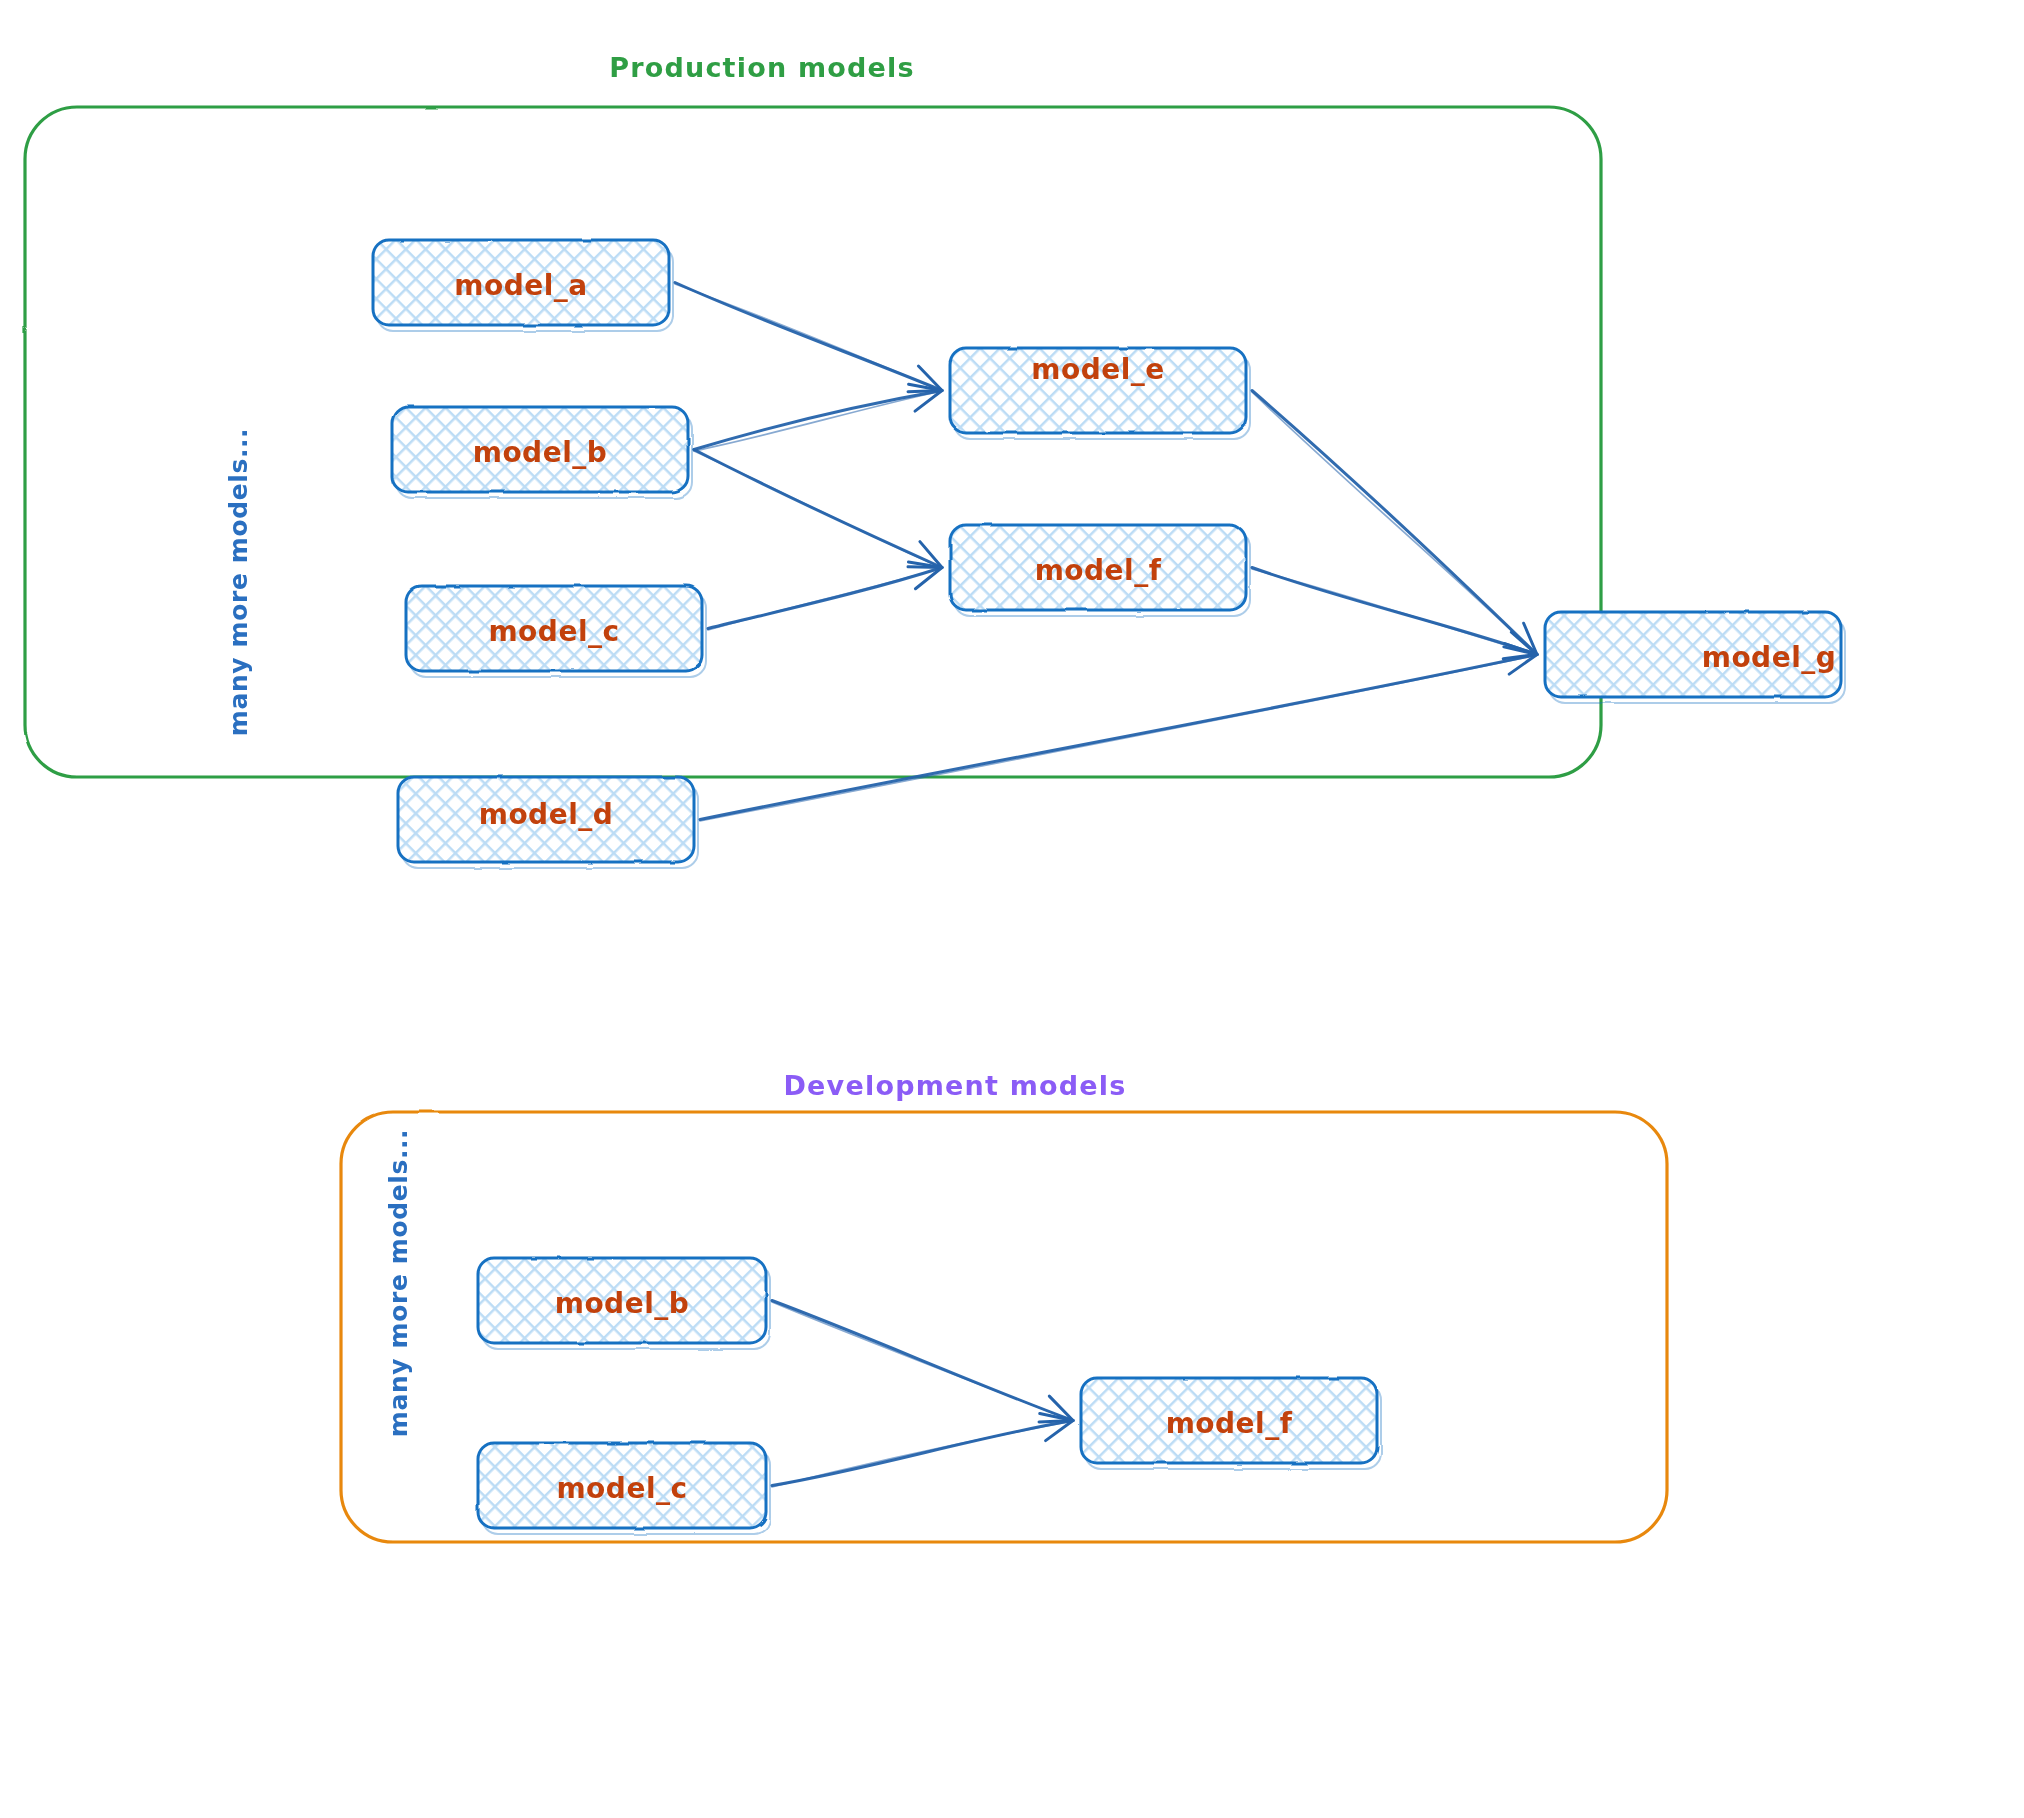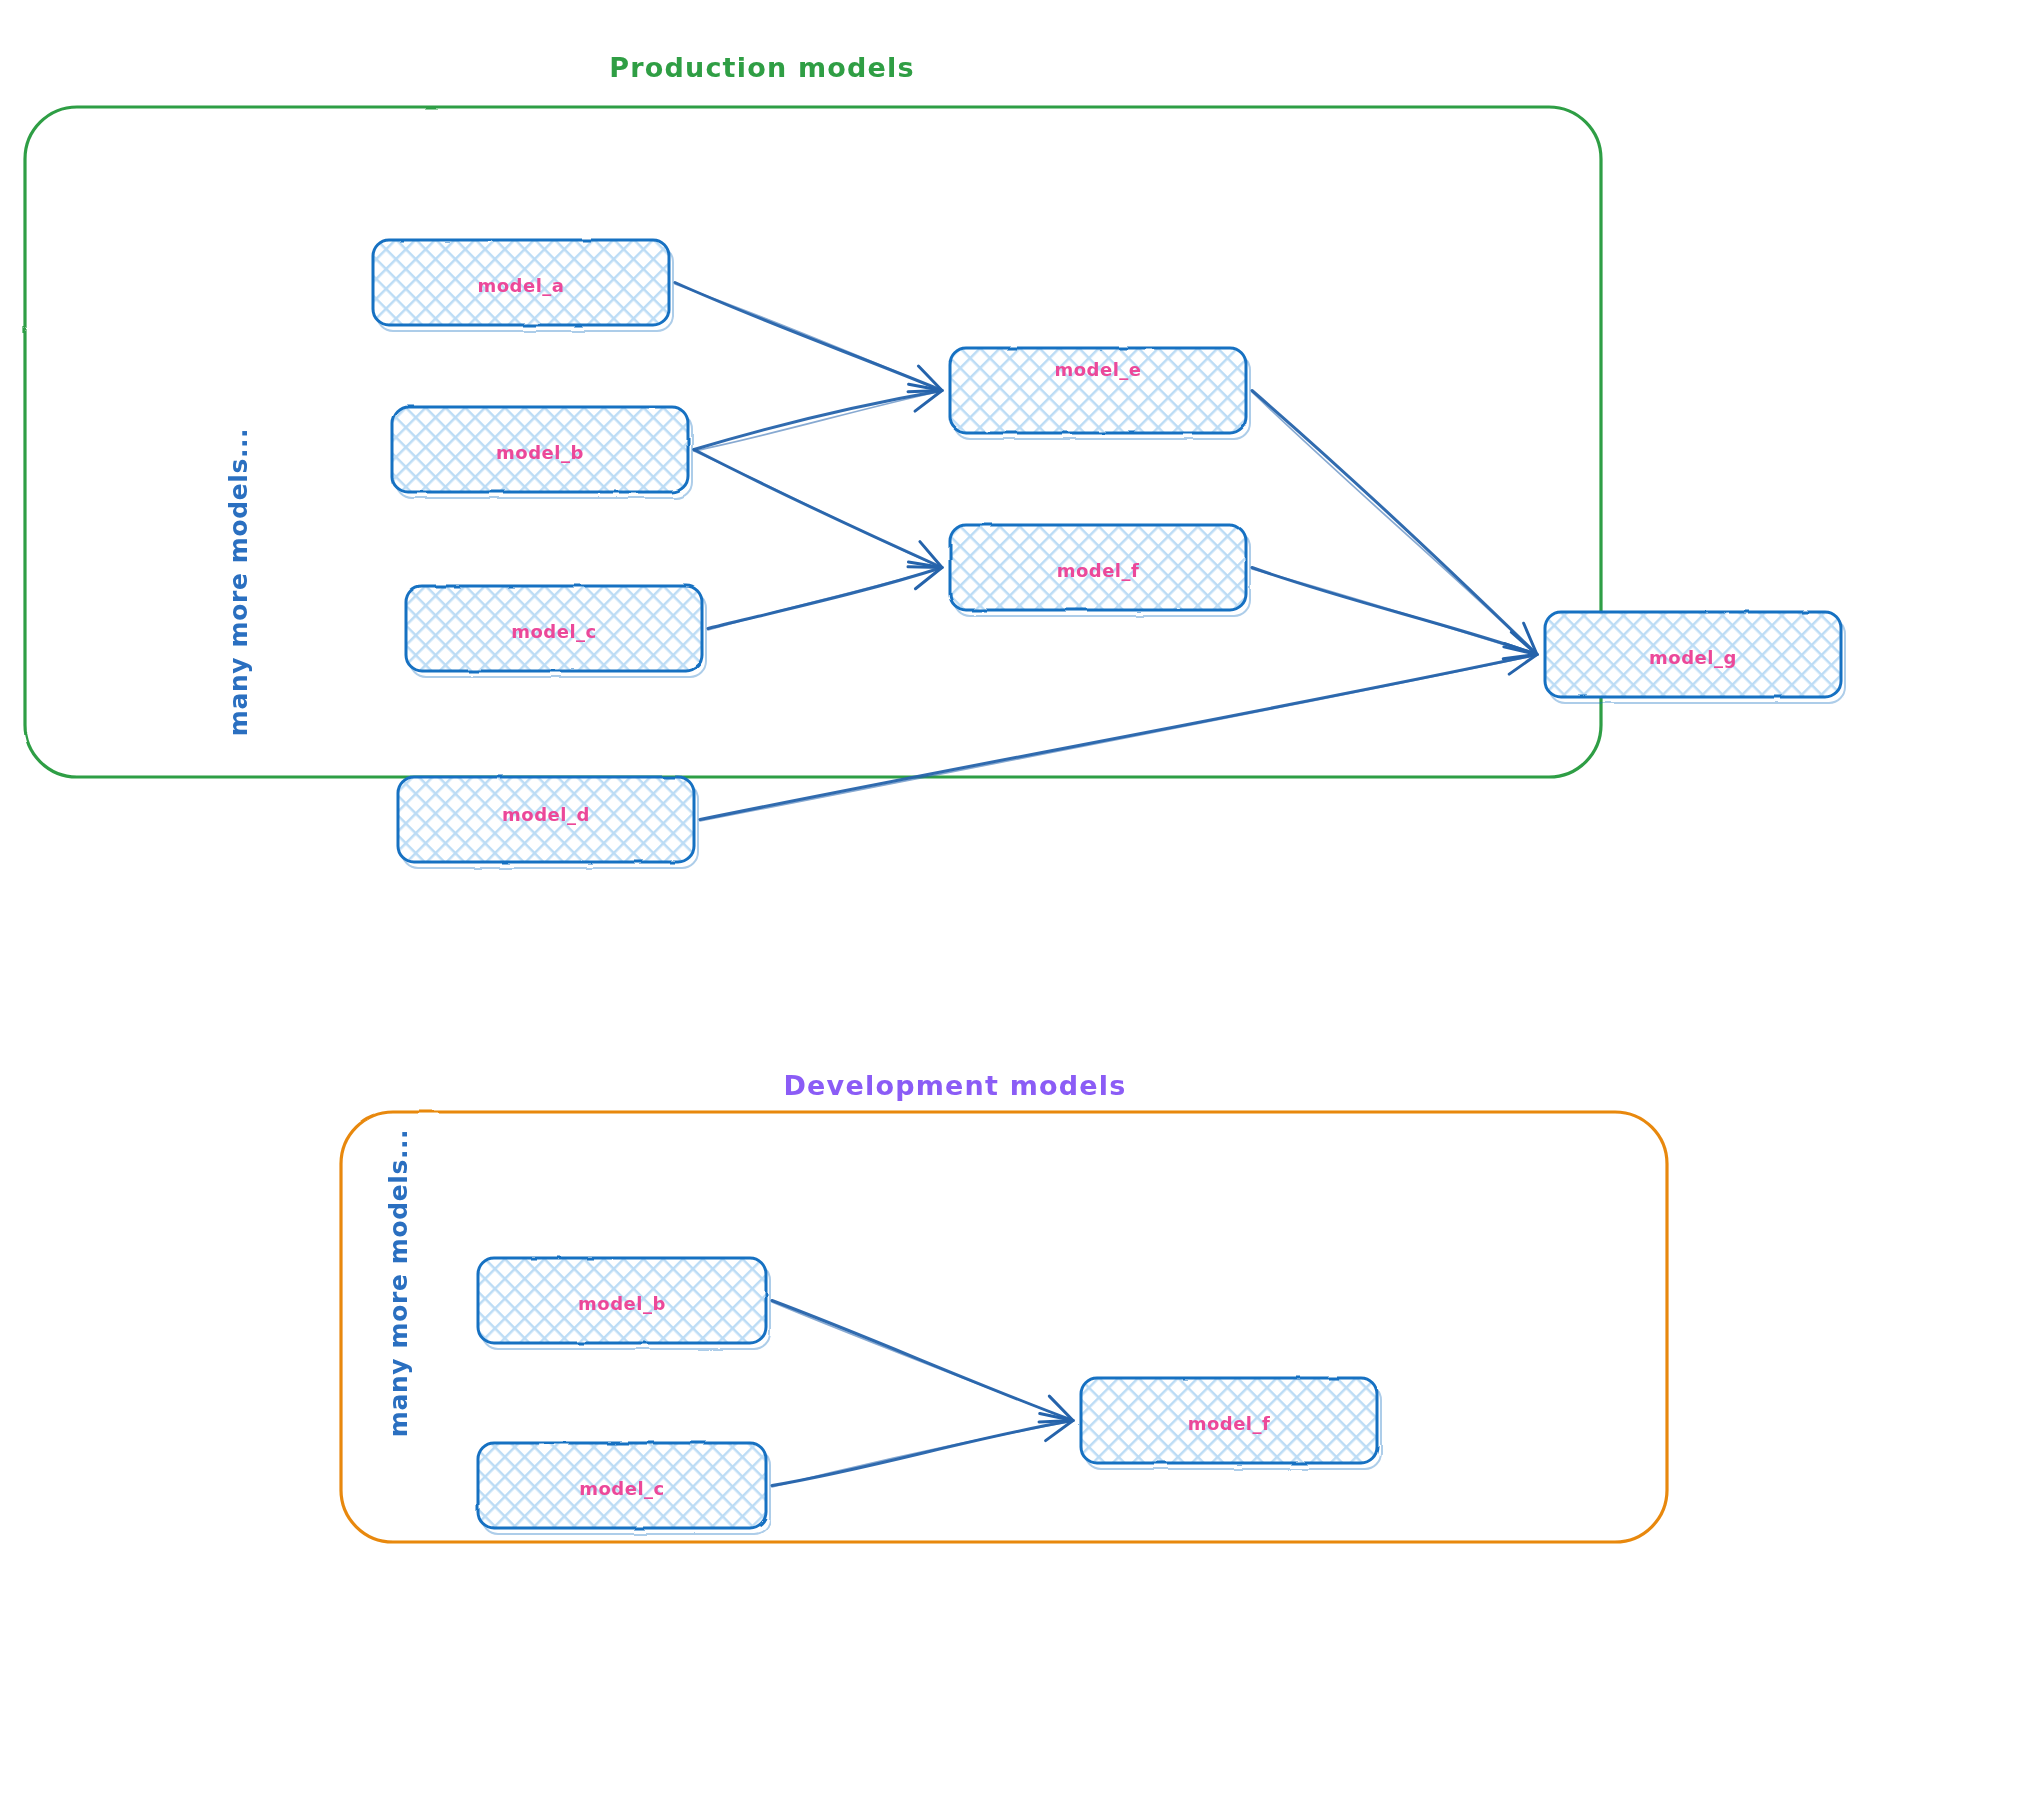--- a/index.html
+++ b/index.html
@@ -18,23 +18,23 @@
     letter-spacing:1.2px;
     white-space:nowrap;
     transform:translateX(-50%);
   }
   .group-title.prod{color:#2f9e44;}
   .group-title.dev{color:#8b5cf6;}
 
   .node-label{
     position:absolute;
     font-family:"DejaVu Sans", sans-serif;
-    font-size:18px;
+    font-size:28px;
     font-weight:600;
-    color:#ec4899;
+    color:#c2410c;
     letter-spacing:.5px;
     white-space:nowrap;
     transform:translate(-50%,-50%);
     pointer-events:none;
   }
   .side-label{
     position:absolute;
     font-family:"DejaVu Sans", sans-serif;
     font-size:25px;
     font-weight:600;
@@ -156,19 +156,19 @@
       <div class="group-title prod" style="left: 762px; top: 52px;">Production models</div>
       <div class="side-label" style="left: 238px; top: 582px;">many more models...</div>
       <div class="group-title dev" style="left: 955px; top: 1070px;">Development models</div>
       <div class="side-label" style="left: 398px; top: 1283px;">many more models...</div>
       <div class="node-label" style="left: 521px; top: 284.5px;">model_a</div>
       <div class="node-label" style="left: 540px; top: 451.5px;">model_b</div>
       <div class="node-label" style="left: 554px; top: 630.5px;">model_c</div>
       <div class="node-label" style="left: 546px; top: 814px;">model_d</div>
       <div class="node-label" style="left: 1098px; top: 369px;">model_e</div>
       <div class="node-label" style="left: 1098px; top: 569.5px;">model_f</div>
-      <div class="node-label" style="left: 1693px; top: 656.5px;">model_g</div>
+      <div class="node-label" style="left: 1769px; top: 656.5px;">model_g</div>
       <div class="node-label" style="left: 622px; top: 1302.5px;">model_b</div>
       <div class="node-label" style="left: 622px; top: 1487.5px;">model_c</div>
       <div class="node-label" style="left: 1229px; top: 1422.5px;">model_f</div>
     </div>
 
 </div>
 
 </body></html>

